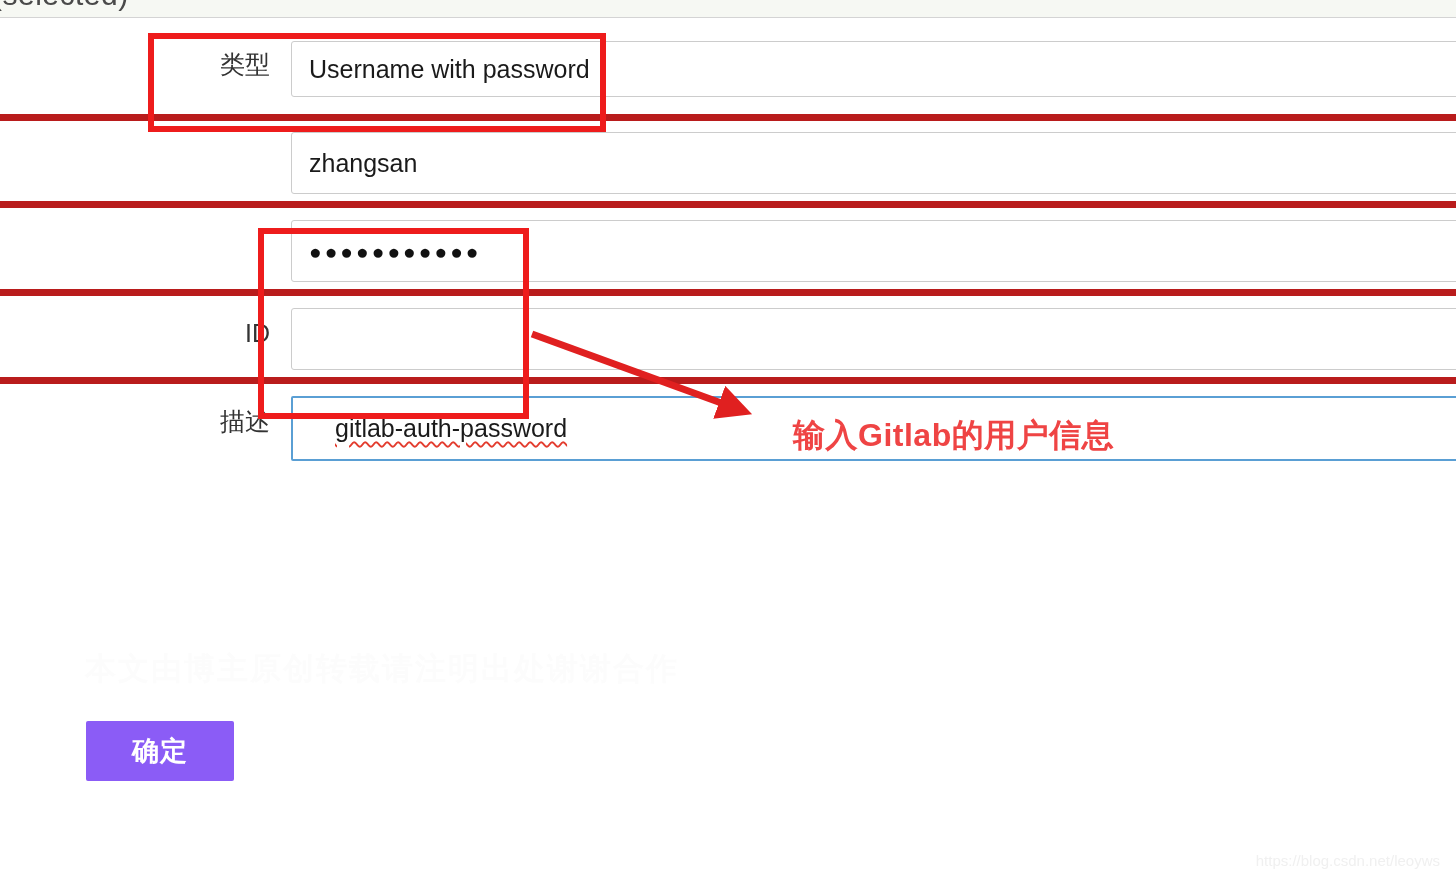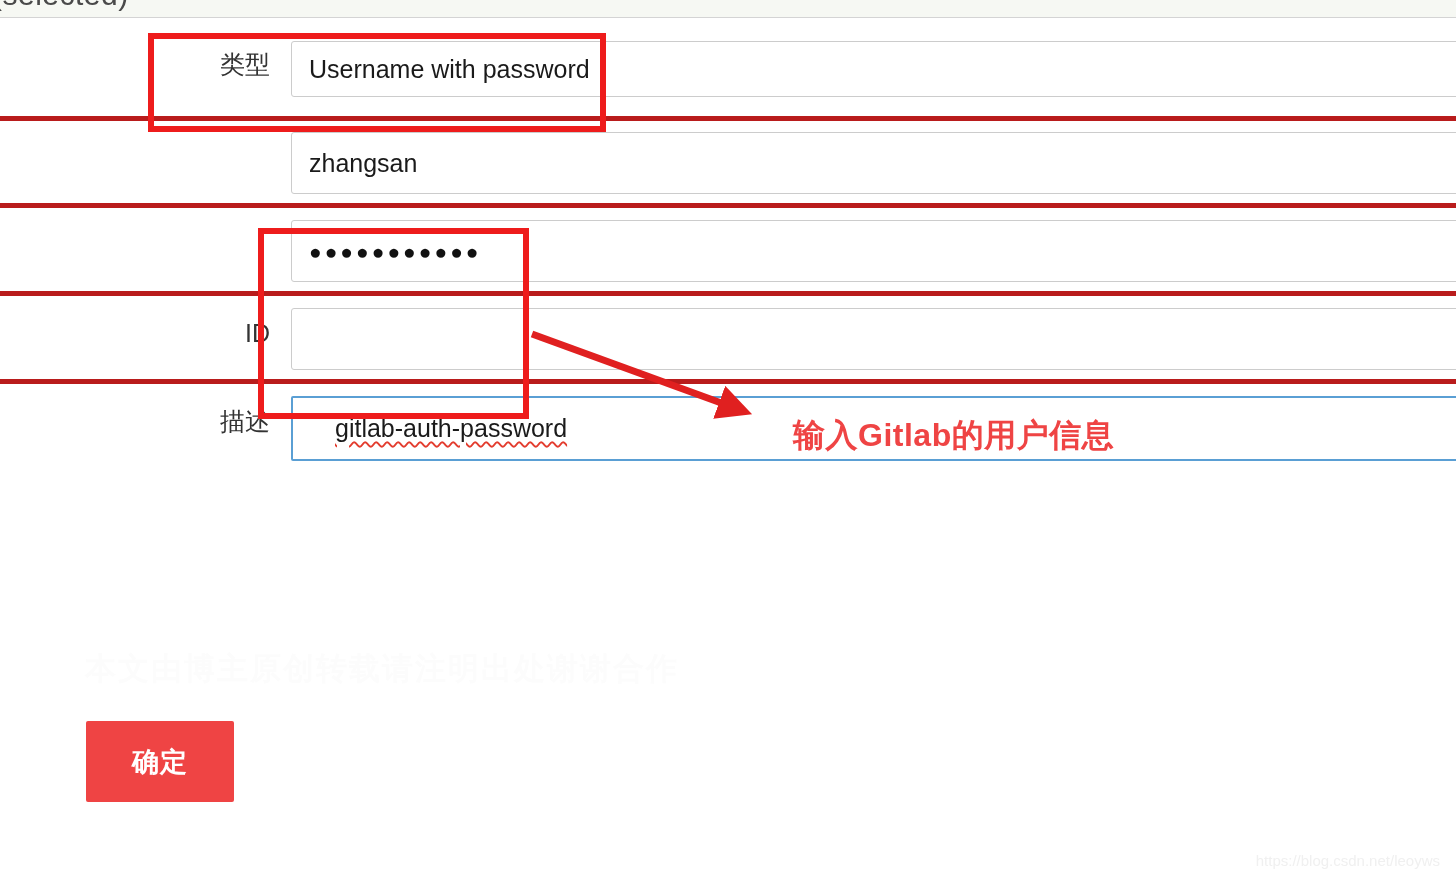--- a/index.html
+++ b/index.html
@@ -39,21 +39,21 @@
   
   #form {
     position: absolute;
     left: 0;
     top: 18px;
     width: 1456px;
   }
   .form-row {
     position: relative;
     width: 1456px;
-    border-bottom: 5px solid #b91c1c;
+    border-bottom: 7px solid #b91c1c;
     box-sizing: border-box;
   }
   .row-type   { height: 103px; }
   .row-scope  { height: 86px; }
   .row-user   { height: 87px; }
   .row-pass   { height: 88px; }
   .row-id     { height: 88px; }
   .row-desc   { height: 86px; border-bottom: none; }
 
   .row-label {
@@ -140,22 +140,22 @@
     letter-spacing: 2px;
     font-weight: bold;
   }
 
   
   #submit-button {
     position: absolute;
     left: 86px;
     top: 721px;
     width: 148px;
-    height: 81px;
-    background: #ef4444;
+    height: 60px;
+    background: #8b5cf6;
     border: none;
     border-radius: 2px;
     color: #ffffff;
     font-size: 27px;
     font-weight: bold;
     font-family: "Liberation Sans", "DejaVu Sans", sans-serif;
     cursor: pointer;
     letter-spacing: 1px;
   }
 

